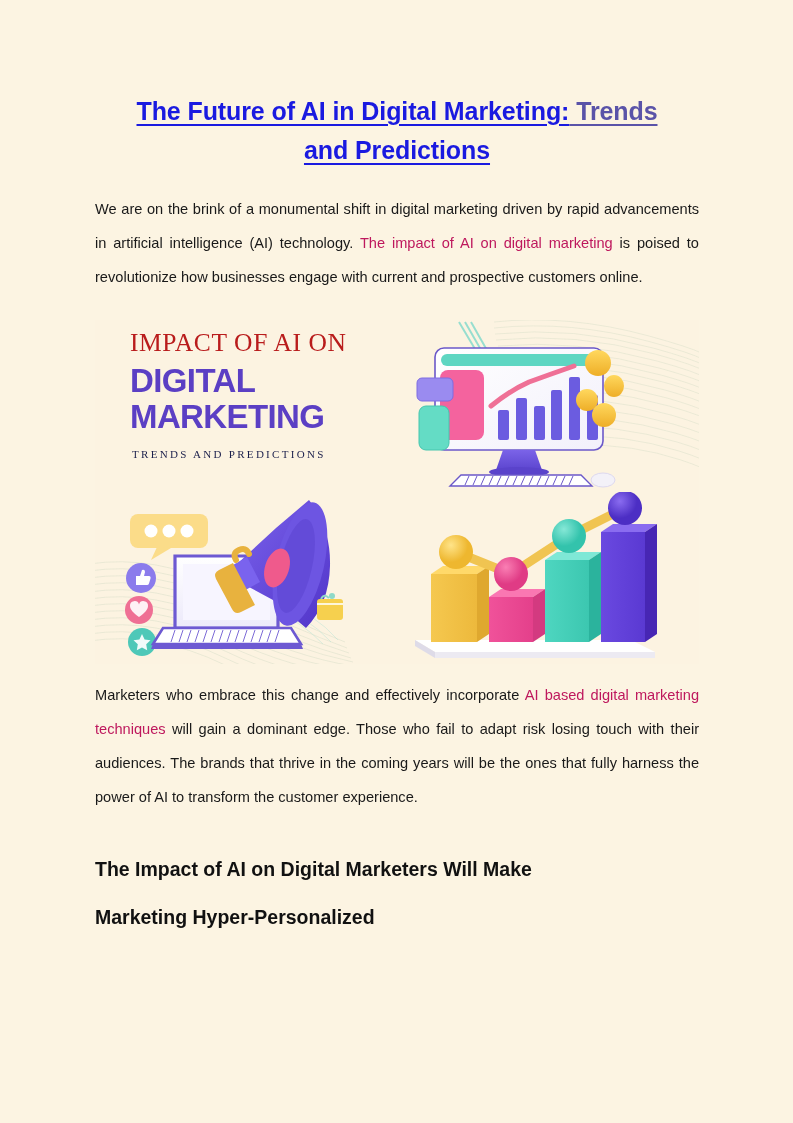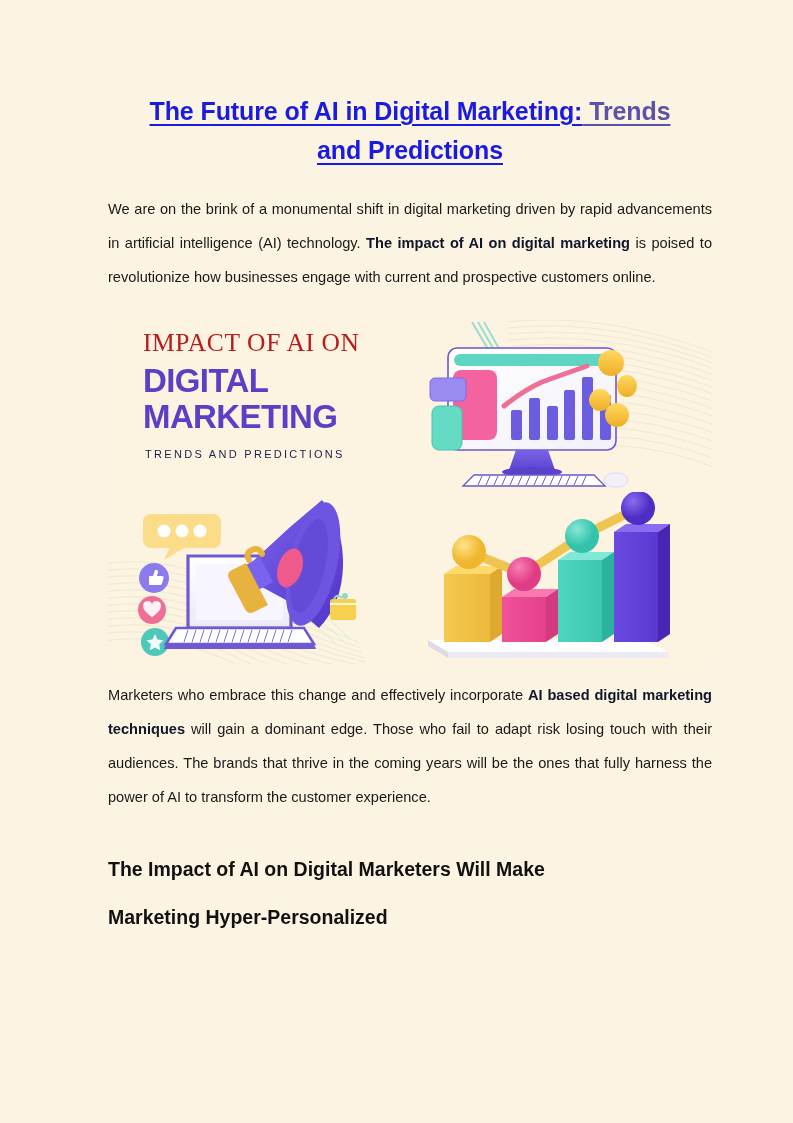--- a/index.html
+++ b/index.html
@@ -17,21 +17,21 @@
   }
   .page {
     position: absolute;
     left: 0; top: 0;
     width: 793px;
     height: 1123px;
     background: #fcf4e2;
   }
   .content {
     position: absolute;
-    left: 108px;
+    left: 95px;
     top: 92px;
     width: 604px;
   }
 
   
   .doc-title {
     margin: 0 0 0 0;
     text-align: center;
     font-family: "Liberation Sans", sans-serif;
     font-size: 25px;
@@ -64,21 +64,21 @@
   
   .body-para {
     margin: 0;
     color: #191919;
     font-size: 14.6px;
     line-height: 2.33;
     text-align: justify;
     text-justify: inter-word;
     font-family: "Liberation Sans", sans-serif;
   }
-  .body-para b { font-weight: bold; color: #0f172a; }
+  .body-para b { font-weight: normal; color: #be185d; }
 
   #para-1 { margin-top: 22px; }
   #para-2 { margin-top: 14px; }
 
   
   .section-heading {
     margin: 31px 0 0 0;
     color: #111111;
     font-size: 19.5px;
     font-weight: bold;
@@ -114,21 +114,21 @@
     font-family: "Liberation Sans", sans-serif;
     font-weight: bold;
     font-size: 33px;
     letter-spacing: -0.6px;
     color: #5b3fc4;
     line-height: 1.12;
     margin-left: 35px;
     margin-top: 5px;
   }
   .ig-line3 {
-    font-family: Liberation Sans, sans-serif;
+    font-family: Liberation Serif, serif;
     font-size: 11px;
     letter-spacing: 2.3px;
     color: #1b1f4b;
     margin-left: 37px;
     margin-top: 12px;
   }
 
   
   #quad-monitor { left: 304px; top: 0px; width: 300px; height: 168px; }
   

